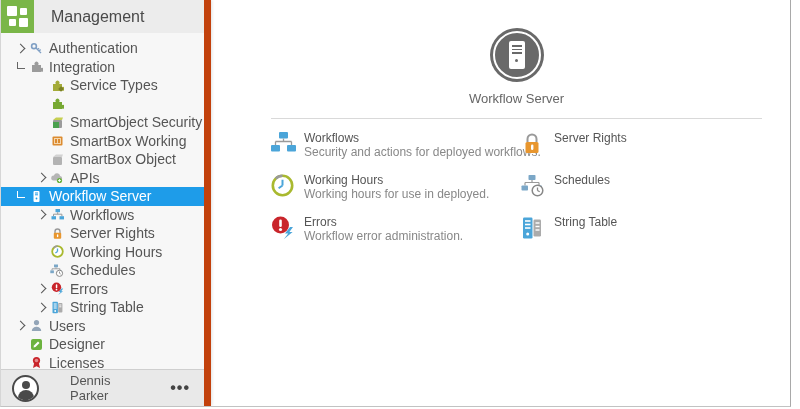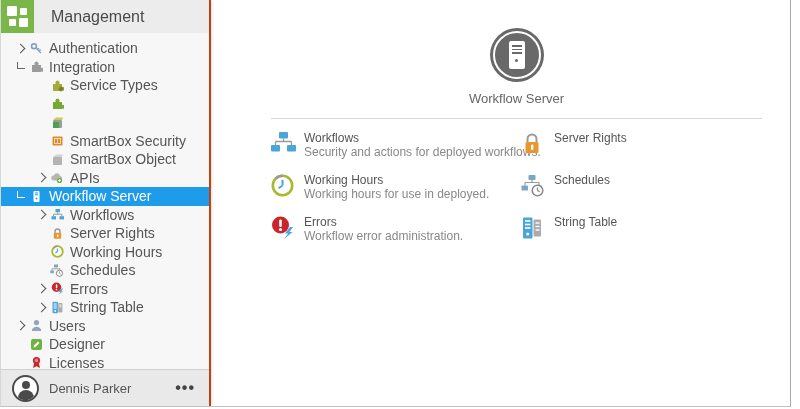--- a/index.html
+++ b/index.html
@@ -1,20 +1,20 @@
 <!DOCTYPE html>
 <html><head>
 <meta charset="utf-8">
 <style>
   html,body{margin:0;padding:0;background:#fff;}
   body{width:800px;height:409px;font-family:"Liberation Sans","DejaVu Sans",sans-serif;-webkit-font-smoothing:antialiased;}
   .app{position:relative;width:791px;height:407px;background:#fff;border-left:1px solid #d6d6d6;border-right:1px solid #a9a9a9;border-bottom:1px solid #c2c2c2;box-sizing:border-box;overflow:hidden;}
 
   
-  .sidebar{position:absolute;left:0;top:0;width:210px;height:100%;background:#f7f7f7;border-right:2px solid #c2410c;box-shadow:1px 0 3px rgba(0,0,0,.12);box-sizing:border-box;}
+  .sidebar{position:absolute;left:0;top:0;width:210px;height:100%;background:#f7f7f7;border-right:7px solid #c2410c;box-shadow:1px 0 3px rgba(0,0,0,.12);box-sizing:border-box;}
   .sb-header{display:flex;height:33px;}
   .logo{width:33px;height:33px;background:#7ab648;position:relative;flex:0 0 33px;}
   .logo i{position:absolute;background:#fff;border-radius:1px;}
   .logo .sq1{left:6px;top:6px;width:10px;height:10px;}
   .logo .sq2{left:19px;top:8px;width:7px;height:7px;}
   .logo .sq3{left:8px;top:19px;width:7px;height:7px;}
   .logo .sq4{left:18px;top:18px;width:9px;height:9px;}
   .sb-title{flex:1;background:#ececec;display:flex;align-items:center;padding-left:17px;font-size:16px;color:#4a4a4a;}
 
   .tree{padding-top:6px;}
@@ -23,21 +23,21 @@
   .trow .ticon{width:16px;flex:0 0 16px;display:flex;align-items:center;justify-content:center;margin-right:5px;}
   .trow .tlabel{white-space:nowrap;}
   .lvl0{padding-left:13px;}
   .lvl1{padding-left:34px;align-items:center;}
   .trow.selected{background:#1e9ce9;color:#fff;}
   .chev{width:6px;height:6px;border-right:1.5px solid #555;border-top:1.5px solid #555;transform:rotate(45deg);margin-left:-2px;}
   .elbow{width:7px;height:6px;border-left:1.5px solid #666;border-bottom:1.5px solid #666;margin-top:-3px;}
   .selected .elbow{border-color:#fff;}
 
   
-  .userbar{position:absolute;left:0;bottom:0;width:100%;height:37px;background:#e9e9e9;border-top:1px solid #cfcfcf;display:flex;align-items:center;box-sizing:border-box;padding:0 14px 0 11px;}
+  .userbar{position:absolute;left:0;bottom:0;width:100%;height:37px;background:#e9e9e9;border-top:1px solid #cfcfcf;display:flex;align-items:center;box-sizing:border-box;padding:0 14px 0 11px;gap:21px;}
   .avatar{width:27px;height:27px;border-radius:50%;background:#fff;border:2px solid #4a4a4a;position:relative;overflow:hidden;box-sizing:border-box;flex:0 0 27px;}
   .avatar .head{position:absolute;left:7.5px;top:4px;width:8px;height:8px;border-radius:50%;background:#4a4a4a;}
   .avatar .torso{position:absolute;left:3.5px;top:13.5px;width:16px;height:12px;border-radius:8px 8px 0 0;background:#4a4a4a;}
   .uname{margin-left:10px;font-size:13px;color:#555;flex:1;}
   .umenu{font-size:16px;font-weight:bold;color:#444;letter-spacing:1px;line-height:10px;cursor:pointer;}
 
   
   .main{position:absolute;left:242px;top:0;right:0;bottom:0;background:#fff;}
   .mhead{text-align:center;padding-top:28px;}
   .bigcircle{width:54px;height:54px;border-radius:50%;background:#696969;margin:0 auto;position:relative;}
@@ -122,32 +122,33 @@
 
       <div class="trow lvl1">
         <span class="exp"></span>
         <span class="ticon">
           <svg width="13" height="13" viewBox="0 0 13 13">
               <rect x="2" y="4" width="9" height="8" rx="1" fill="#9b9b9b"></rect>
               <path d="M2 4 L5 1.5 L12 1.5 L11 4 Z" fill="#c6cf52"></path>
               <rect x="2" y="6" width="6" height="6" fill="#4aa14f"></rect>
             </svg>
         </span>
+        <span class="tlabel">SmartObject Security</span>
       </div>
 
       <div class="trow lvl1">
         <span class="exp"></span>
         <span class="ticon">
           <svg width="13" height="13" viewBox="0 0 13 13">
               <rect x="1.5" y="2.5" width="10" height="9" rx="1" fill="#dc8b30"></rect>
               <rect x="3.5" y="4.5" width="6" height="5" fill="none" stroke="#f4d6ad" stroke-width="1"></rect>
               <line x1="6.5" y1="4.5" x2="6.5" y2="9.5" stroke="#f4d6ad" stroke-width="1"></line>
             </svg>
         </span>
-        <span class="tlabel">SmartBox Security</span>
+        <span class="tlabel">SmartBox Working</span>
       </div>
 
       <div class="trow lvl1">
         <span class="exp"></span>
         <span class="ticon">
           <svg width="13" height="13" viewBox="0 0 13 13">
               <rect x="2" y="4" width="9" height="8" rx="1" fill="#b3b3b3"></rect>
               <path d="M2 4 L5 1.5 L12 1.5 L11 4 Z" fill="#d2d2d2"></path>
             </svg>
         </span>

